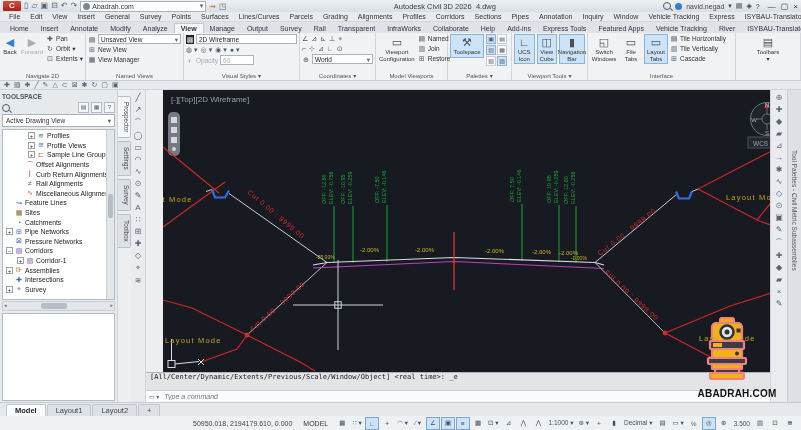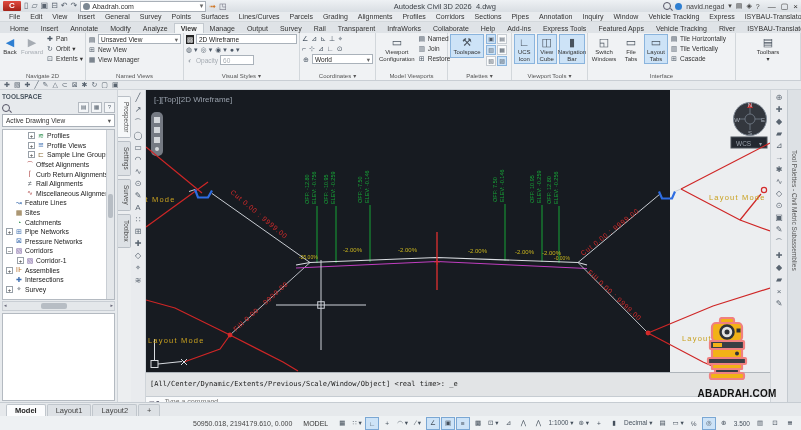--- a/index.html
+++ b/index.html
@@ -84,26 +84,26 @@
   .vsb .thumb{position:absolute;left:1px;right:1px;top:38%;height:24px;background:#b7bdc4;border-radius:2px}
   .hsb{height:8px;background:#e4e7ea;border:1px solid #c9ced4;margin-top:1px;position:relative}
   .hsb .thumb{position:absolute;top:1px;bottom:1px;left:34%;width:26px;background:#b7bdc4;border-radius:2px}
   .hsb .ar{position:absolute;top:0;font-size:5px;color:#667;line-height:7px}
   .itemview{flex:1;background:#fff;border:1px solid #b4bac1;margin-top:2px}
   .tstabs{left:118px;top:96px;width:13px;height:300px;display:flex;flex-direction:column;gap:3px}
   .vtab{writing-mode:vertical-rl;font-size:6.3px;color:#444;background:#dde1e5;border:1px solid #b9bfc6;
     border-left:none;border-radius:0 2px 2px 0;padding:5px 0;text-align:center;flex:none}
   .vtab.active{background:#f6f8f9}
   
-  .drawing{left:146px;top:90px;width:524px;height:282px;background:#171b21}
+  .drawing{left:163px;top:90px;width:624px;height:282px;background:#171b21}
   .drawing svg{display:block}
   
   .command{left:146px;top:372px;width:624px;height:30px;background:#e2e4e6;border-top:1px solid #aeb4ba;
     box-sizing:border-box;display:flex;flex-direction:column}
-  .cmdhist{flex:1;padding:7px 4px;font-family:"DejaVu Sans Mono",monospace;font-size:7px;line-height:8.5px;color:#1c1c1c}
+  .cmdhist{flex:1;padding:0 4px;font-family:"DejaVu Sans Mono",monospace;font-size:7px;line-height:8.5px;color:#1c1c1c}
   .cmdin{height:11px;background:#fafbfc;border-top:1px solid #c6ccd2;display:flex;align-items:center;gap:3px;padding:0 3px}
   .cmdin .cic{font-size:6px;color:#667}
   .cmdin input{border:none;outline:none;background:transparent;font-style:italic;font-size:7px;color:#8a9098;
     font-family:"Liberation Sans",sans-serif;flex:1}
   
   .logo{left:703px;top:317px;width:48px;height:66px;z-index:5}
   .wmtext{left:692px;top:388px;width:90px;z-index:5;font-size:10px;font-weight:bold;color:#111;
     letter-spacing:.2px;text-align:center;font-family:"Liberation Sans",sans-serif}
   
   .tabrow{left:0;top:402px;width:801px;height:14px;background:#e6e9ec;border-top:1px solid #c6ccd2;

